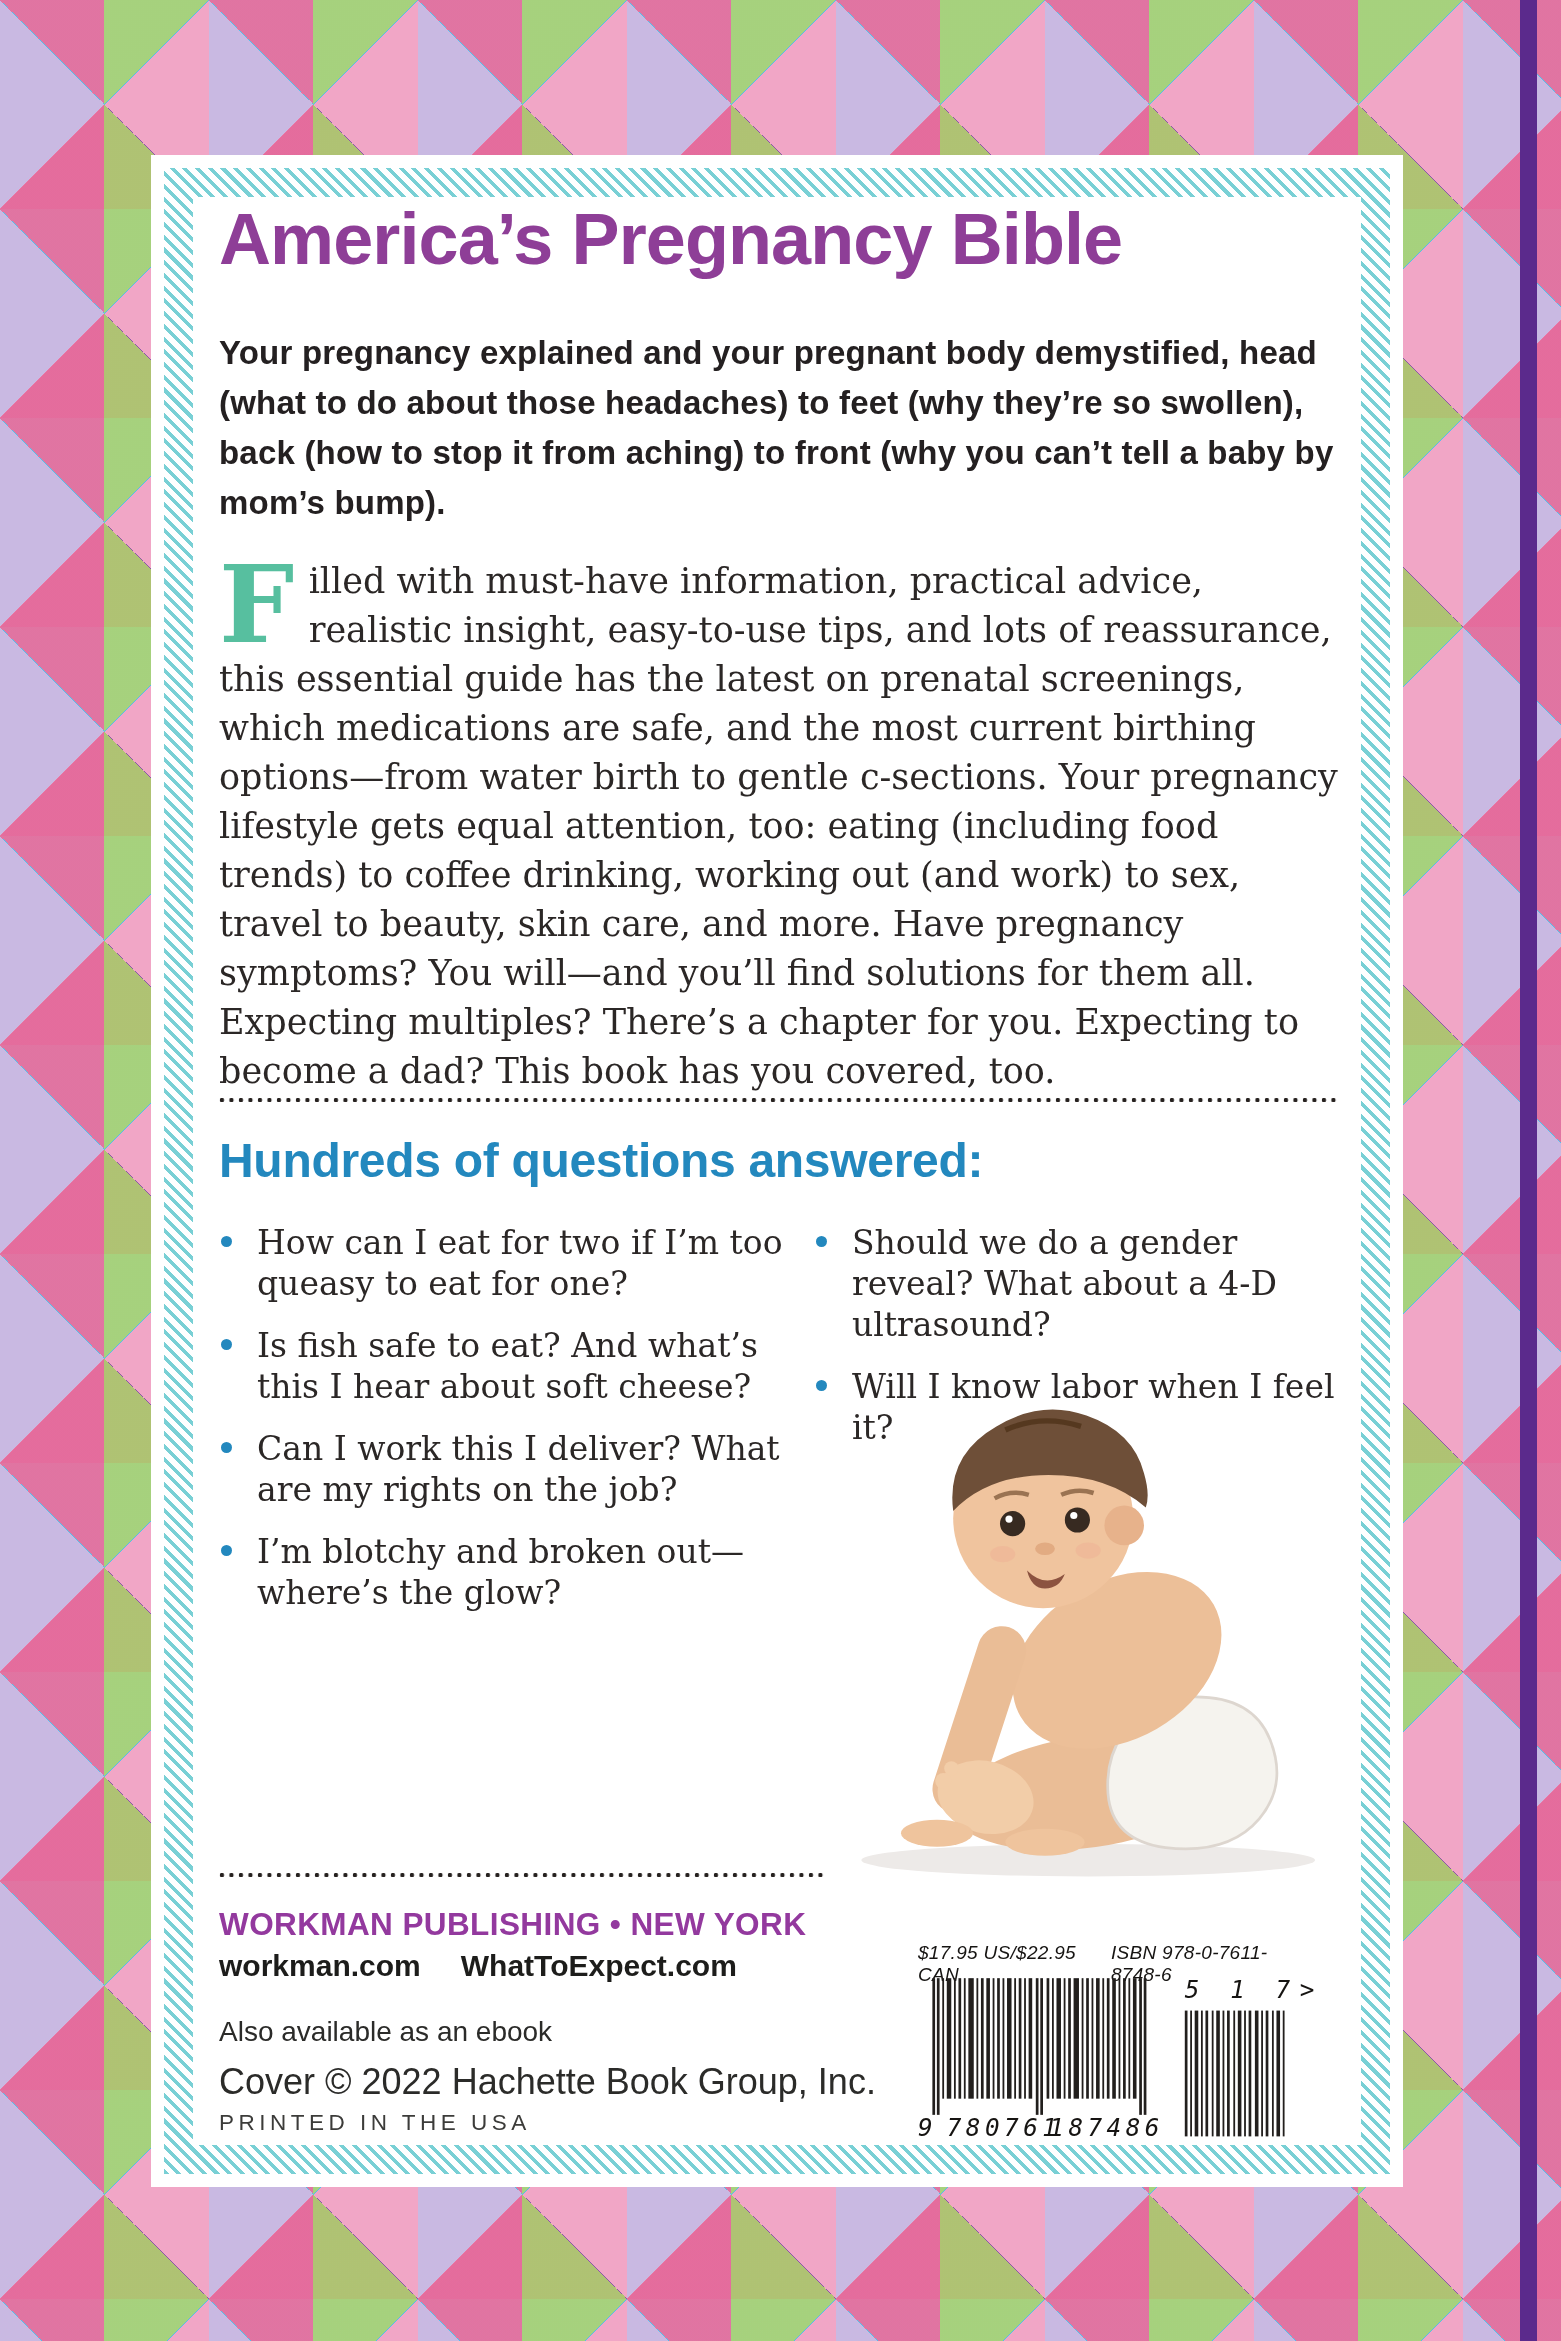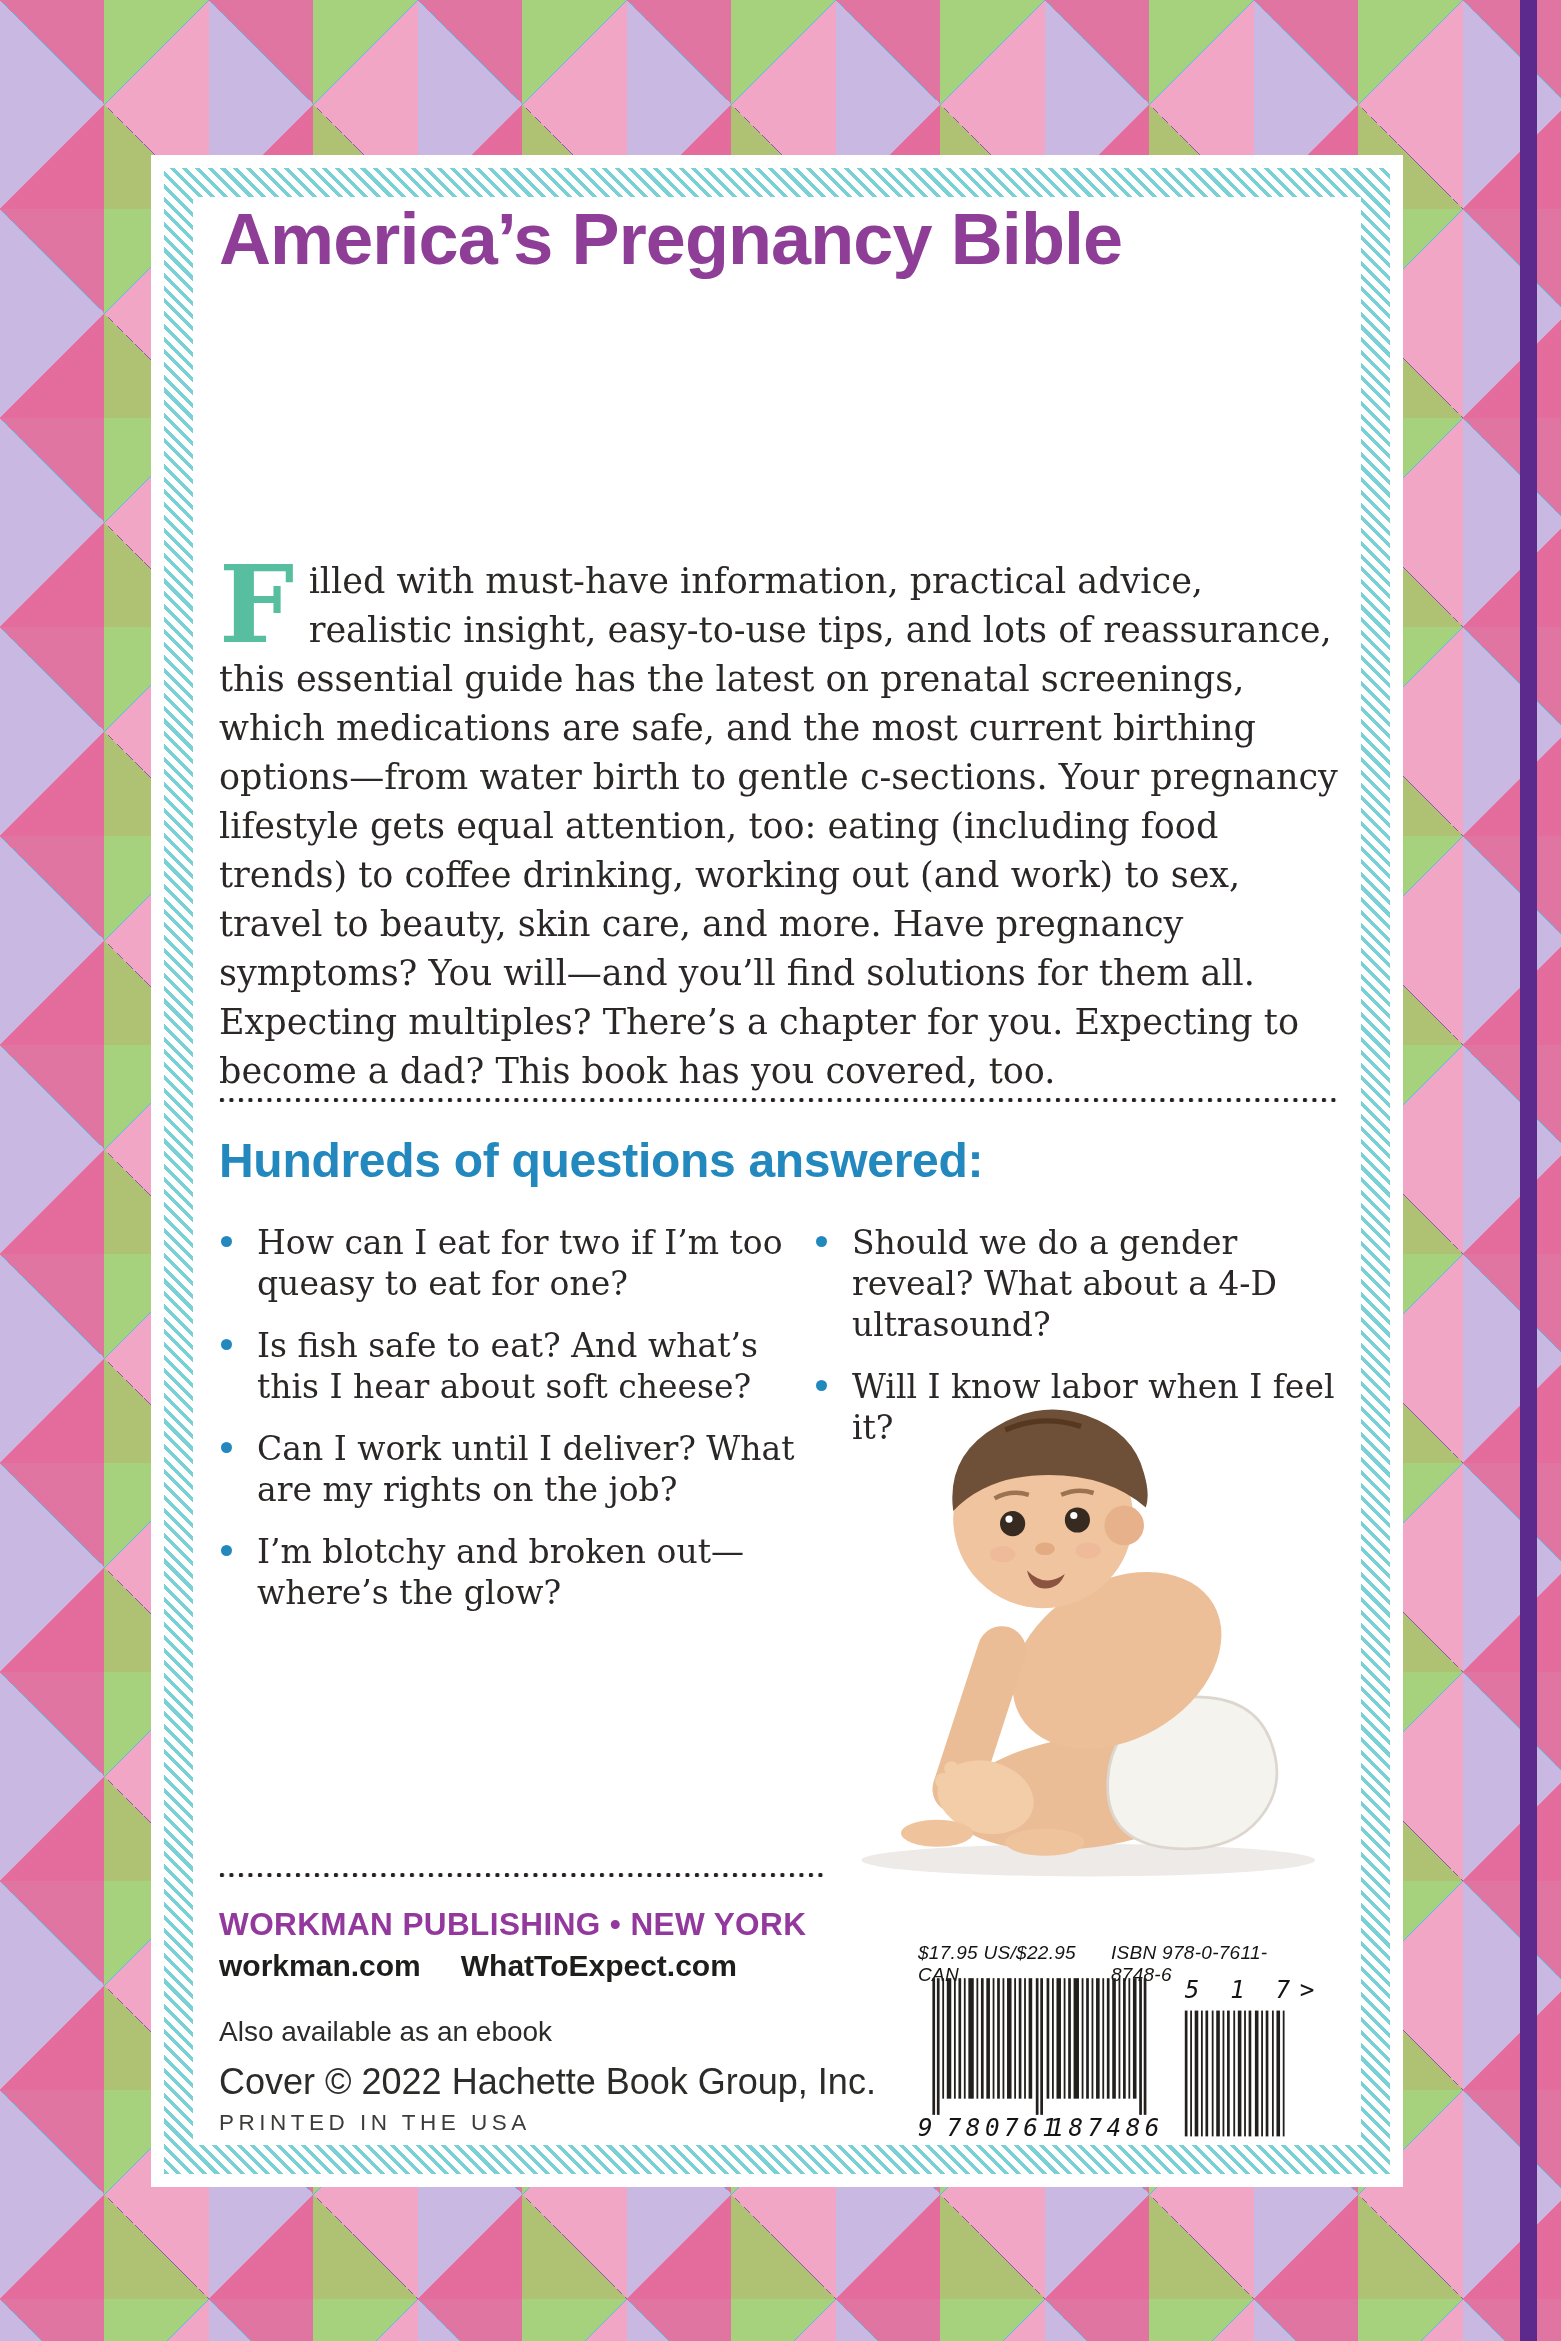--- a/index.html
+++ b/index.html
@@ -83,33 +83,34 @@
 
   <div class="panel">
     <div class="stripe-frame">
       <div class="stripe-frame-inner"></div>
     </div>
 
     <div class="content">
 
       <div class="title">America’s Pregnancy Bible</div>
 
+      <div class="intro">Your pregnancy explained and your pregnant body demystified, head (what to do about those headaches) to feet (why they’re so swollen), back (how to stop it from aching) to front (why you can’t tell a baby by mom’s bump).</div>
 
       <div class="bodycopy">
         <span class="dropcap">F</span><span>illed with must-have information, practical advice, realistic insight, easy-to-use tips, and lots of reassurance, this essential guide has the latest on prenatal screenings, which medications are safe, and the most current birthing options—from water birth to gentle c-sections. Your pregnancy lifestyle gets equal attention, too: eating (including food trends) to coffee drinking, working out (and work) to sex, travel to beauty, skin care, and more. Have pregnancy symptoms? You will—and you’ll find solutions for them all. Expecting multiples? There’s a chapter for you. Expecting to become a dad? This book has you covered, too.</span>
       </div>
 
       <div class="dotted dotted-1"></div>
 
       <div class="questions-heading">Hundreds of questions answered:</div>
 
       <ul class="qcol qcol-left">
         <li>How can I eat for two if I’m too queasy to eat for one?</li>
         <li>Is fish safe to eat? And what’s this I hear about soft cheese?</li>
-        <li>Can I work until I deliver? What are my rights on the job?</li>
+        <li>Can I work this I deliver? What are my rights on the job?</li>
         <li>I’m blotchy and broken out—where’s the glow?</li>
       </ul>
 
       <ul class="qcol qcol-right">
         <li>Should we do a gender reveal? What about a 4-D ultrasound?</li>
         <li>Will I know labor when I feel it?</li>
       </ul>
 
       <svg class="baby" viewBox="0 0 584 540" aria-hidden="true">
         <ellipse cx="300" cy="508" rx="252" ry="18" fill="#edeae8"></ellipse>

